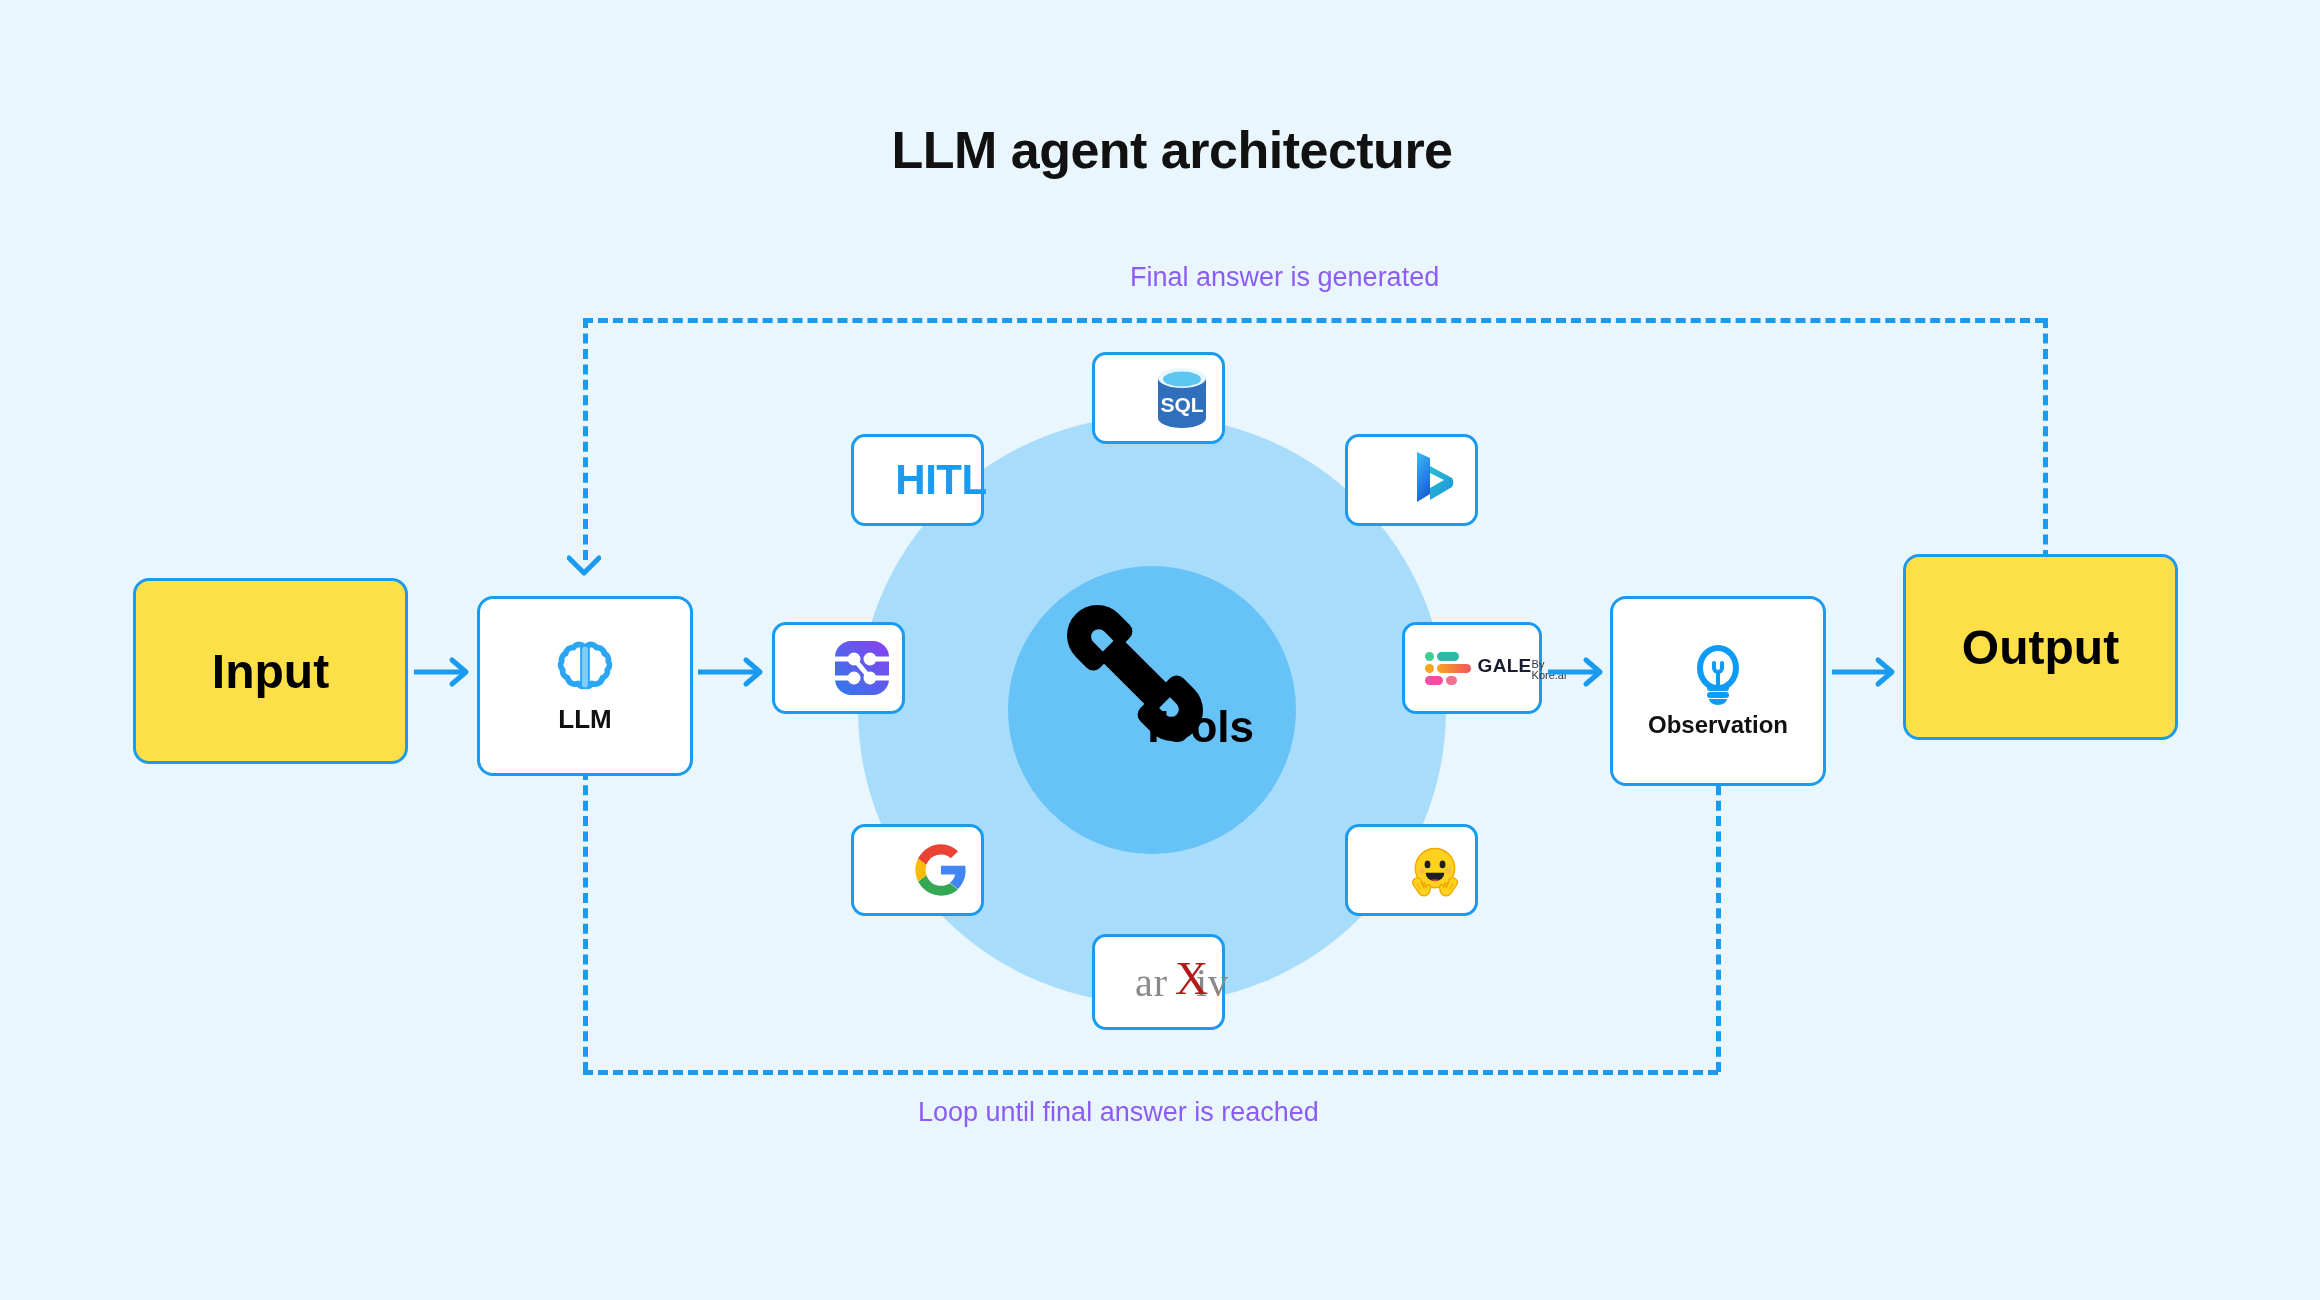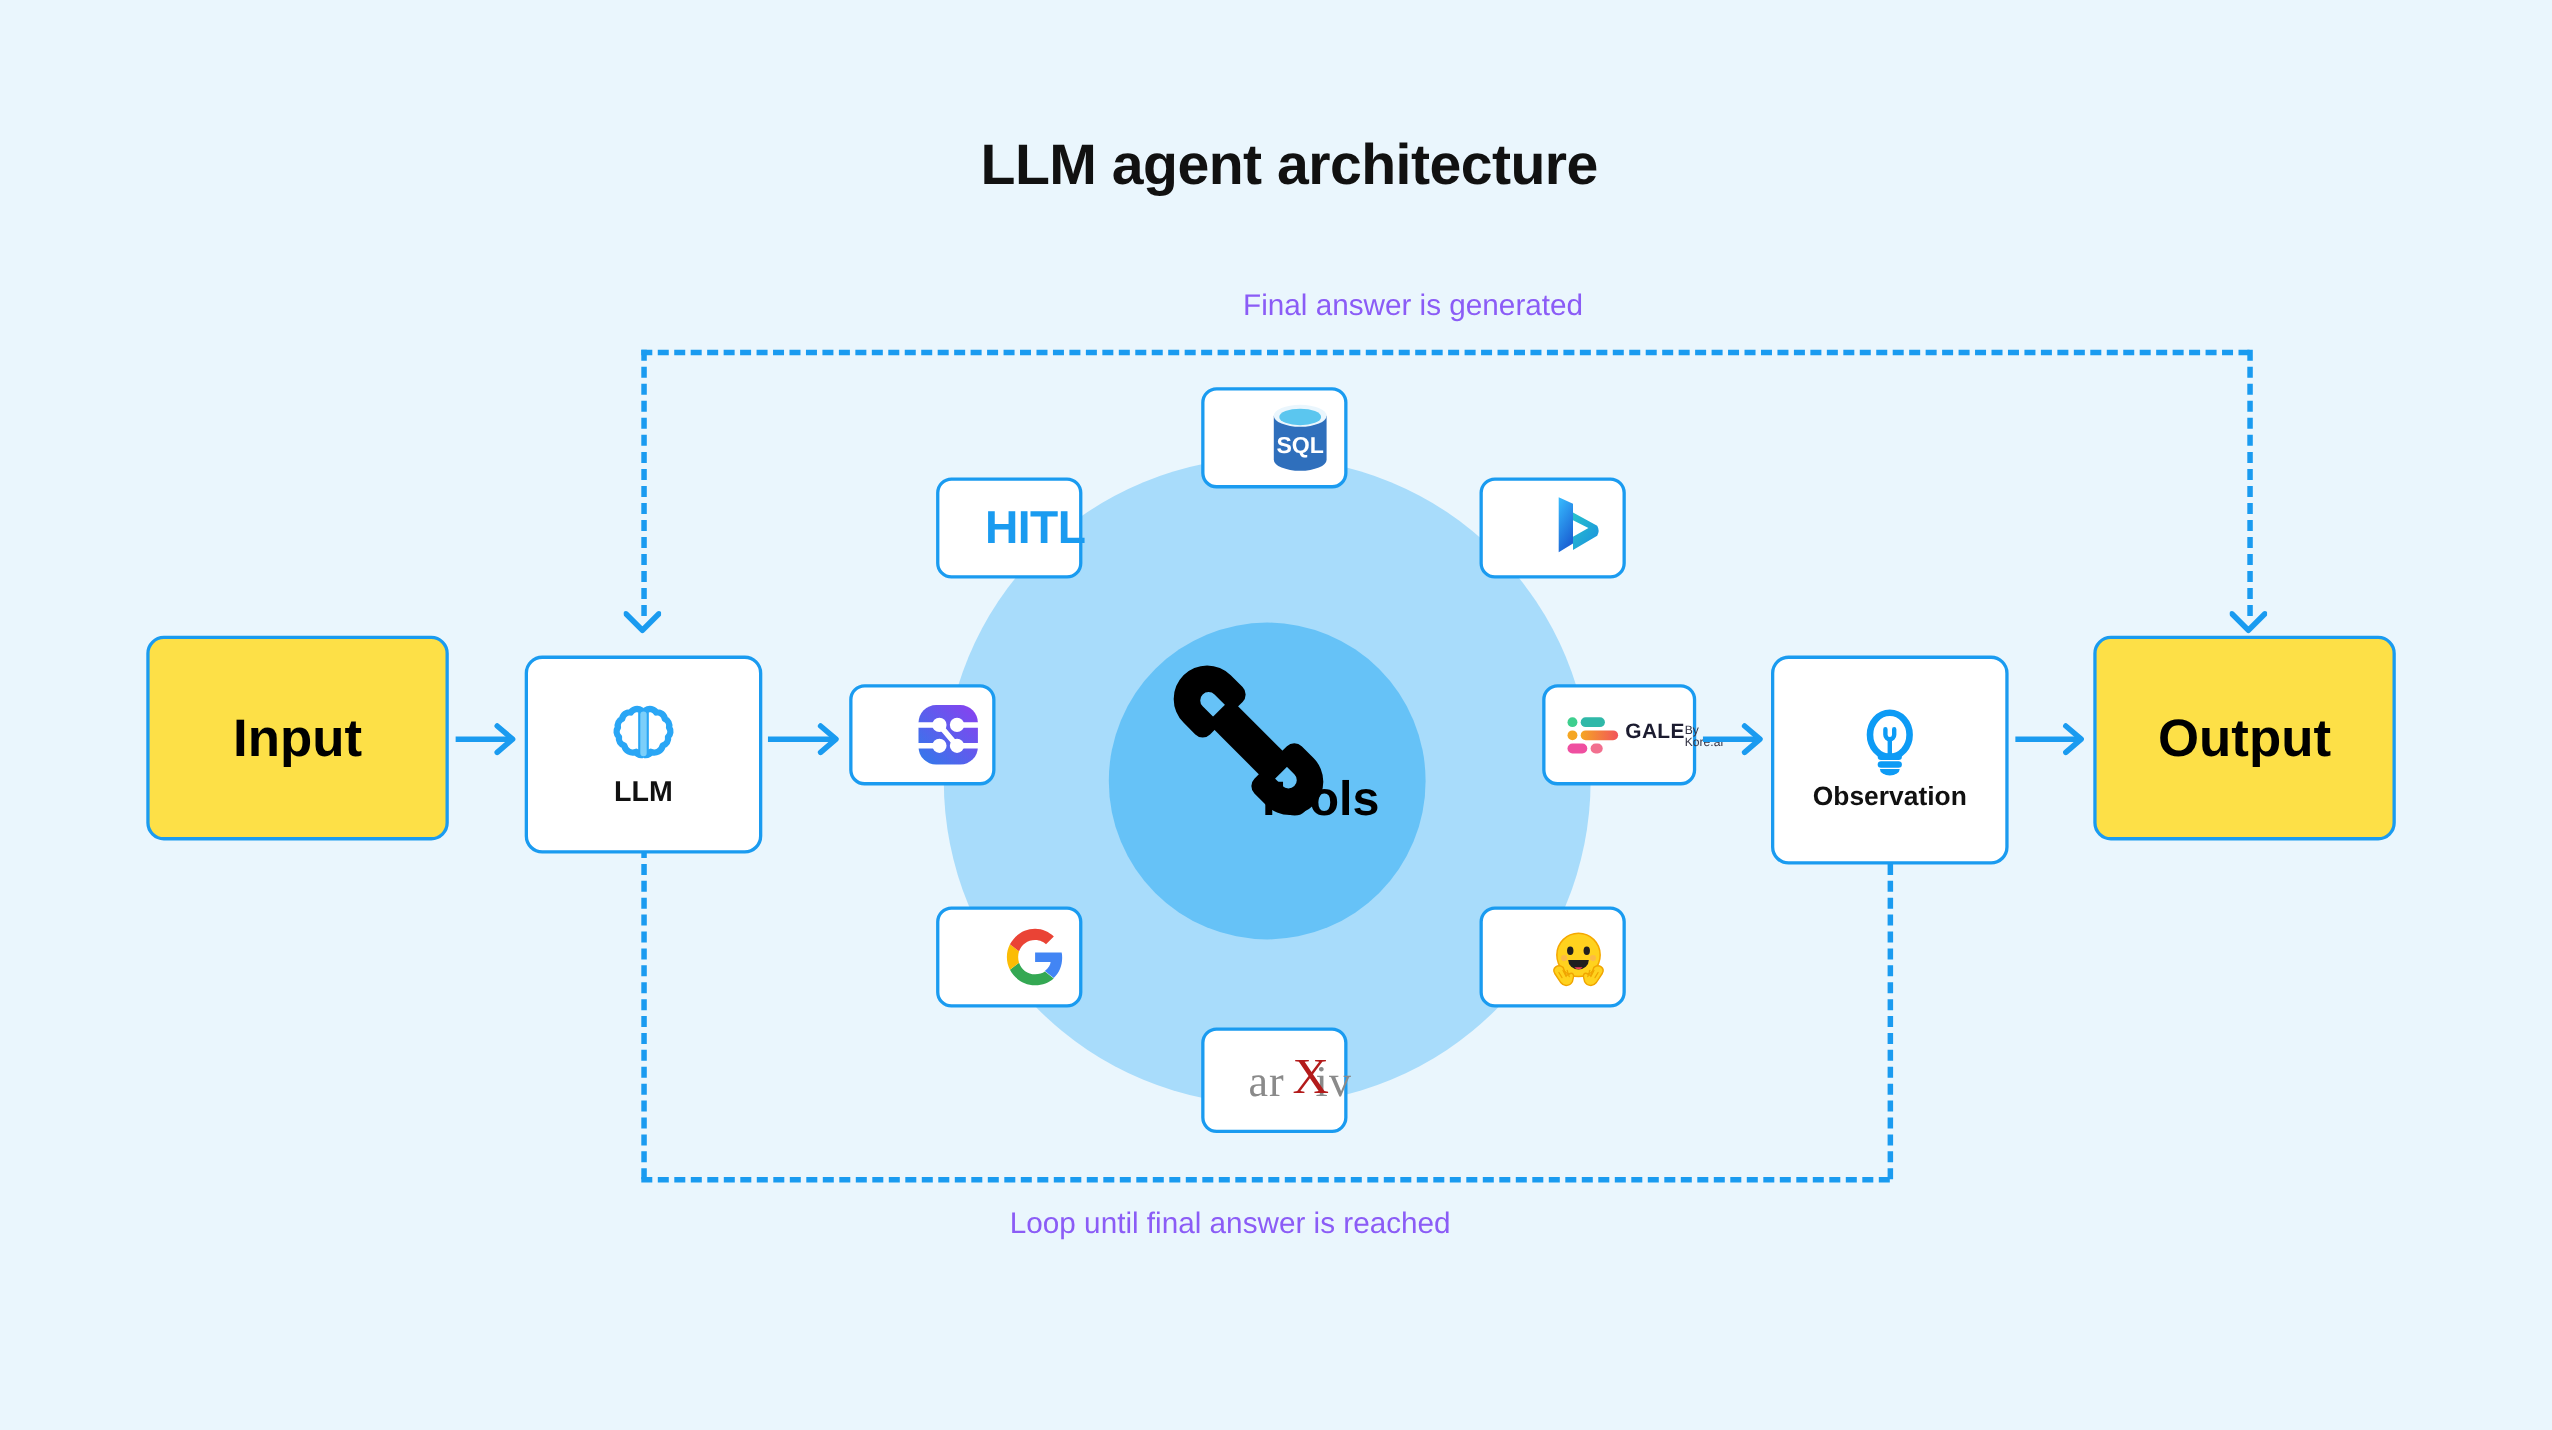--- a/index.html
+++ b/index.html
@@ -54,21 +54,21 @@
     border-radius: 16px;
     display: flex;
     align-items: center;
     justify-content: center;
     font-size: 48px;
     font-weight: bold;
     color: #000000;
     box-sizing: border-box;
   }
   #input-box  { left: 133px;  top: 578px; width: 275px; height: 186px; }
-  #output-box { left: 1903px; top: 578px; width: 275px; height: 186px; }
+  #output-box { left: 1903px; top: 554px; width: 275px; height: 186px; }
 
   
   .nodebox {
     background: #ffffff;
     border: 3px solid #1a9bf0;
     border-radius: 16px;
     box-sizing: border-box;
     display: flex;
     flex-direction: column;
     align-items: center;

